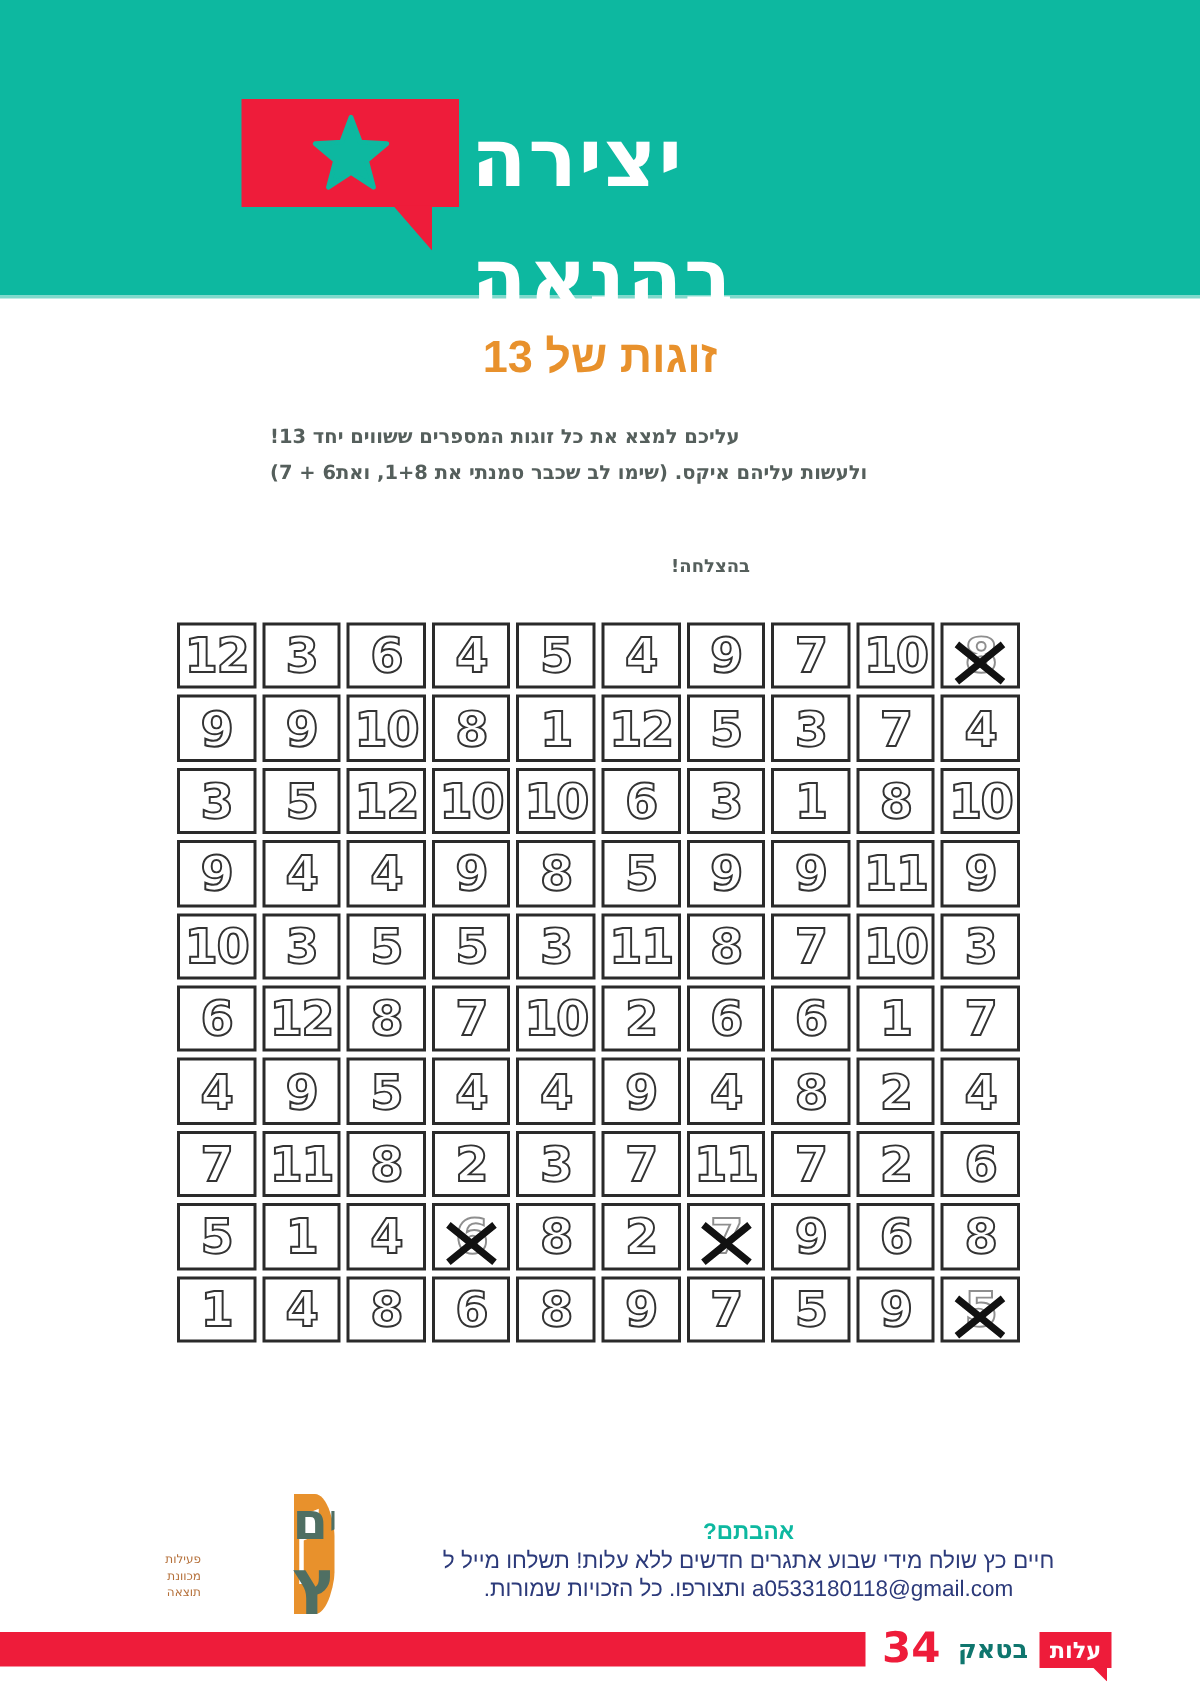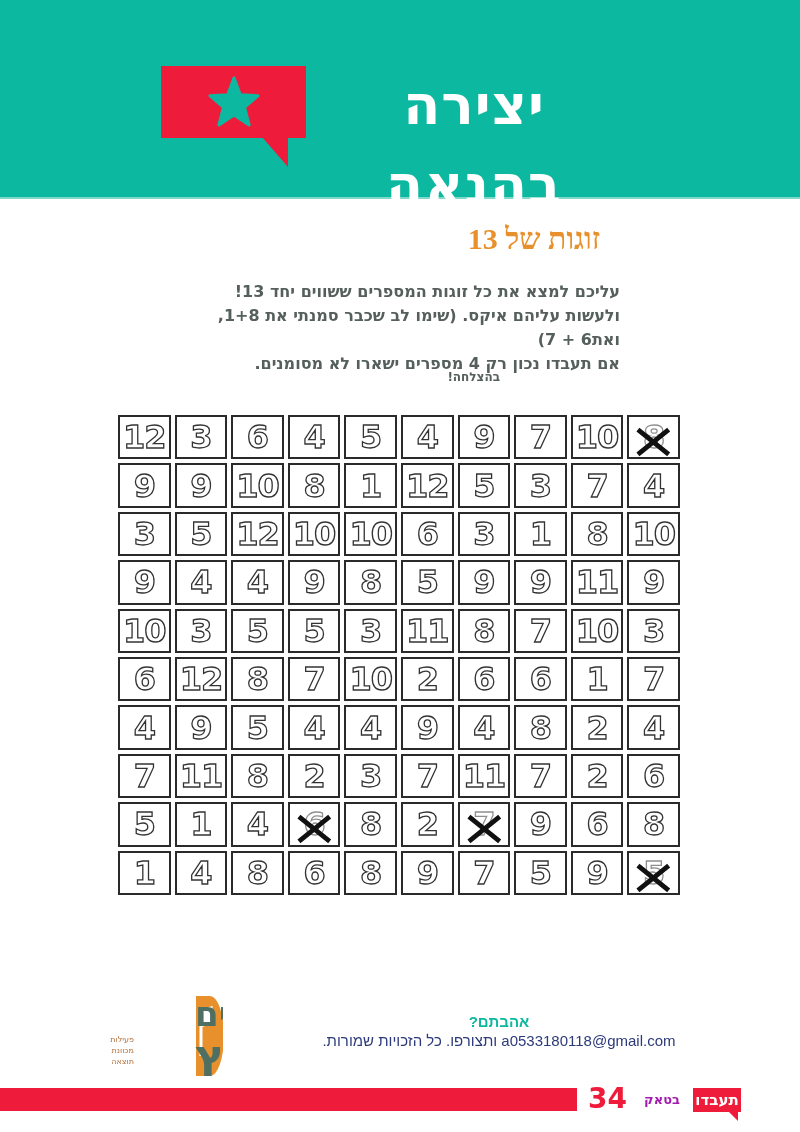--- a/index.html
+++ b/index.html
@@ -19,33 +19,33 @@
     }
     .bubble-tail-fill {
       position: absolute; left: 262px; top: 137px; width: 26px; height: 30px;
       background: #ee1c3a;
       clip-path: polygon(0 0, 100% 0, 100% 100%);
     }
     .star { position: absolute; left: 206px; top: 76px; width: 56px; height: 52px; }
     .header-title {
       position: absolute; left: 314px; top: 66px; width: 320px; height: 80px;
       color: #ffffff; font-family: "DejaVu Sans", sans-serif; font-weight: bold;
-      font-size: 54px; line-height: 80px; direction: rtl; text-align: center;
+      font-size: 54px; line-height: 80px; direction: rtl; text-align: left;
       letter-spacing: 1px;
     }
 
     .puzzle-title {
-      position: absolute; left: 200px; top: 222px; width: 400px; 
-      color: #e8912c; font-family: Liberation Serif, serif; font-weight: bold;
+      position: absolute; left: 200px; top: 222px; width: 400px; text-align: center;
+      color: #e8912c; font-family: Liberation Sans, sans-serif; font-weight: bold;
       font-size: 30px; direction: rtl;
     }
     .instructions {
-      position: absolute; left: 180px; top: 280px; width: 440px; text-align: right;
+      position: absolute; left: 180px; top: 280px; width: 440px; text-align: left;
       direction: rtl; color: #555f5c; font-family: "DejaVu Sans", sans-serif;
-      font-weight: bold; font-size: 16px; line-height: 24px;
+      font-weight: bold; font-size: 13px; line-height: 24px;
     }
     .good-luck {
       position: absolute; left: 300px; top: 370px; width: 200px; text-align: right;
       direction: rtl; color: #555f5c; font-weight: bold; font-size: 12px;
     }
 
     .grid {
       position: absolute; left: 118px; top: 415px; width: 562px; height: 480px;
       display: grid; grid-template-columns: repeat(10, 1fr); grid-template-rows: repeat(10, 1fr);
       gap: 4px;
@@ -75,21 +75,21 @@
     .bottom-bar {
       position: absolute; left: 0; top: 1088px; width: 577px; height: 23px; background: #ee1c3a;
     }
     .page-num {
       position: absolute; left: 579px; top: 1084px; width: 48px; height: 30px;
       color: #ee1c3a; font-family: "DejaVu Sans", sans-serif; font-weight: bold; font-size: 28px;
       line-height: 30px; text-align: right;
     }
     .brand-text {
       position: absolute; left: 632px; top: 1088px; width: 60px; height: 24px; direction: rtl;
-      color: #a21caf; font-family: "DejaVu Sans", sans-serif; font-weight: bold; font-size: 13px; line-height: 24px;
+      color: #0f766e; font-family: "DejaVu Sans", sans-serif; font-weight: bold; font-size: 17px; line-height: 24px;
       text-align: center;
     }
     .brand-box {
       position: absolute; left: 693px; top: 1088px; width: 48px; height: 24px; background: #ee1c3a;
       color: #fff; font-family: "DejaVu Sans", sans-serif; font-weight: bold; font-size: 15px; line-height: 24px;
       text-align: center; direction: rtl;
     }
     .brand-tail {
       position: absolute; left: 728px; top: 1111px; width: 10px; height: 10px; background: #ee1c3a;
       clip-path: polygon(0 0, 100% 0, 100% 100%);
@@ -104,21 +104,20 @@
 <div class="bubble-tail-fill"></div>
 <svg class="star" viewBox="0 0 100 100">
   <polygon points="50,4 62,36 96,38 70,60 79,94 50,75 21,94 30,60 4,38 38,36" fill="#0db8a0" stroke="#0db8a0" stroke-width="6" stroke-linejoin="round"></polygon>
 </svg>
 <div class="header-title">יצירה בהנאה</div>
 
 <div class="puzzle-title">זוגות של 13</div>
 <div class="instructions">
   <div>עליכם למצא את כל זוגות המספרים ששווים יחד 13!</div>
   <div>ולעשות עליהם איקס. (שימו לב שכבר סמנתי את 1+8, ואת6 + 7)</div>
-  <div>אם תעבדו נכון רק 4 מספרים ישארו  לא מסומנים.</div>
 </div>
 <div class="good-luck">בהצלחה!</div>
 
 <div class="grid" id="grid">
     <div class="cell">
       <span class="num">12</span>
     </div>
     <div class="cell">
       <span class="num">3</span>
     </div>
@@ -435,20 +434,21 @@
   <path d="M103 22 l10 -4 v14 l-10 4 z M103 36 v30" stroke="#fff" stroke-width="3" fill="#fff"></path>
   <text x="97" y="36" text-anchor="end" font-family="DejaVu Sans, sans-serif" font-weight="bold" font-size="34" fill="#4f6f63" direction="rtl">חיים</text>
   <text x="97" y="82" text-anchor="end" font-family="DejaVu Sans, sans-serif" font-weight="bold" font-size="46" fill="#4f6f63" direction="rtl">כץ</text>
   <text x="36" y="52" text-anchor="end" font-family="DejaVu Sans, sans-serif" font-size="8" fill="#b5703a">פעילות</text>
   <text x="36" y="63" text-anchor="end" font-family="DejaVu Sans, sans-serif" font-size="8" fill="#b5703a">מכוונת</text>
   <text x="36" y="74" text-anchor="end" font-family="DejaVu Sans, sans-serif" font-size="8" fill="#b5703a">תוצאה</text>
 </svg>
 
 <div class="footer-text">
   <span class="loved">אהבתם?</span>
+  <span class="line">חיים כץ שולח מידי שבוע אתגרים חדשים ללא עלות!  תשלחו מייל ל</span>
   <span class="line">a0533180118@gmail.com  ותצורפו. כל הזכויות שמורות.</span>
 </div>
 
 <div class="bottom-bar"></div>
 <div class="page-num">34</div>
 <div class="brand-text">בטאק</div>
-<div class="brand-box">תעבדו</div>
+<div class="brand-box">עלות</div>
 <div class="brand-tail"></div>
 
 </body></html>

